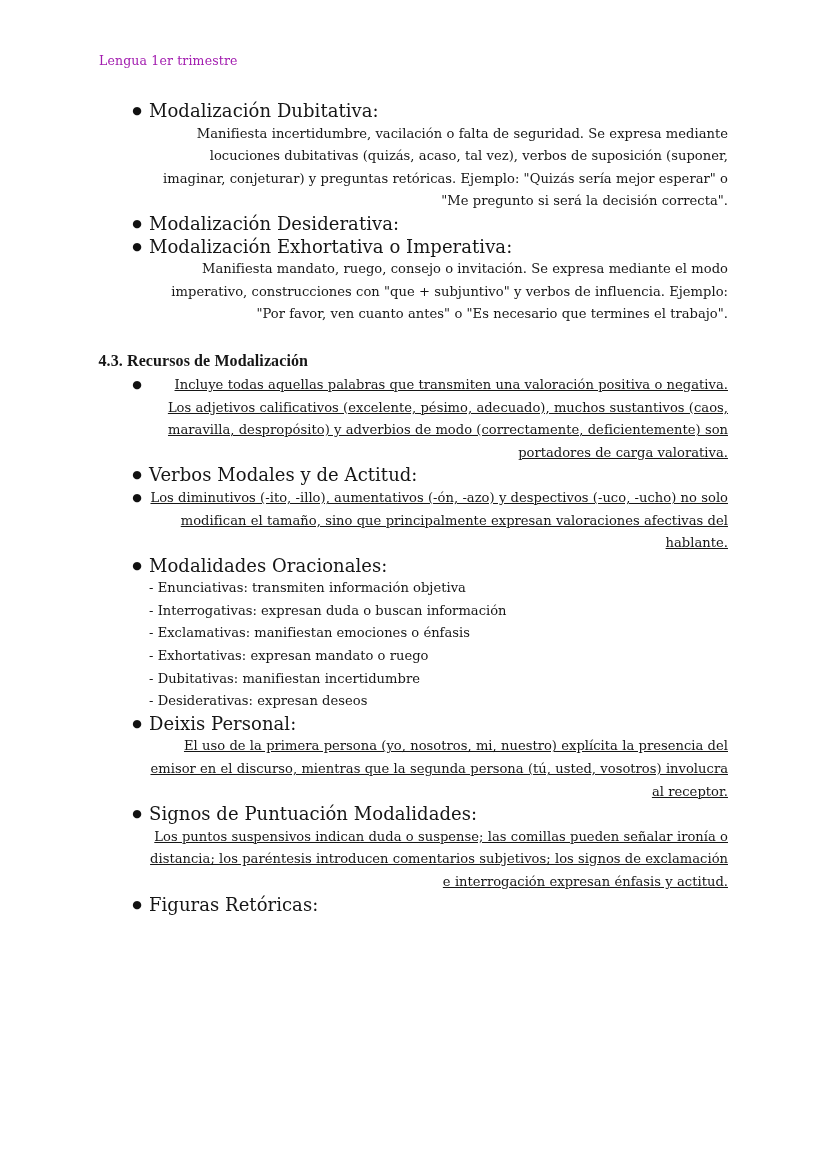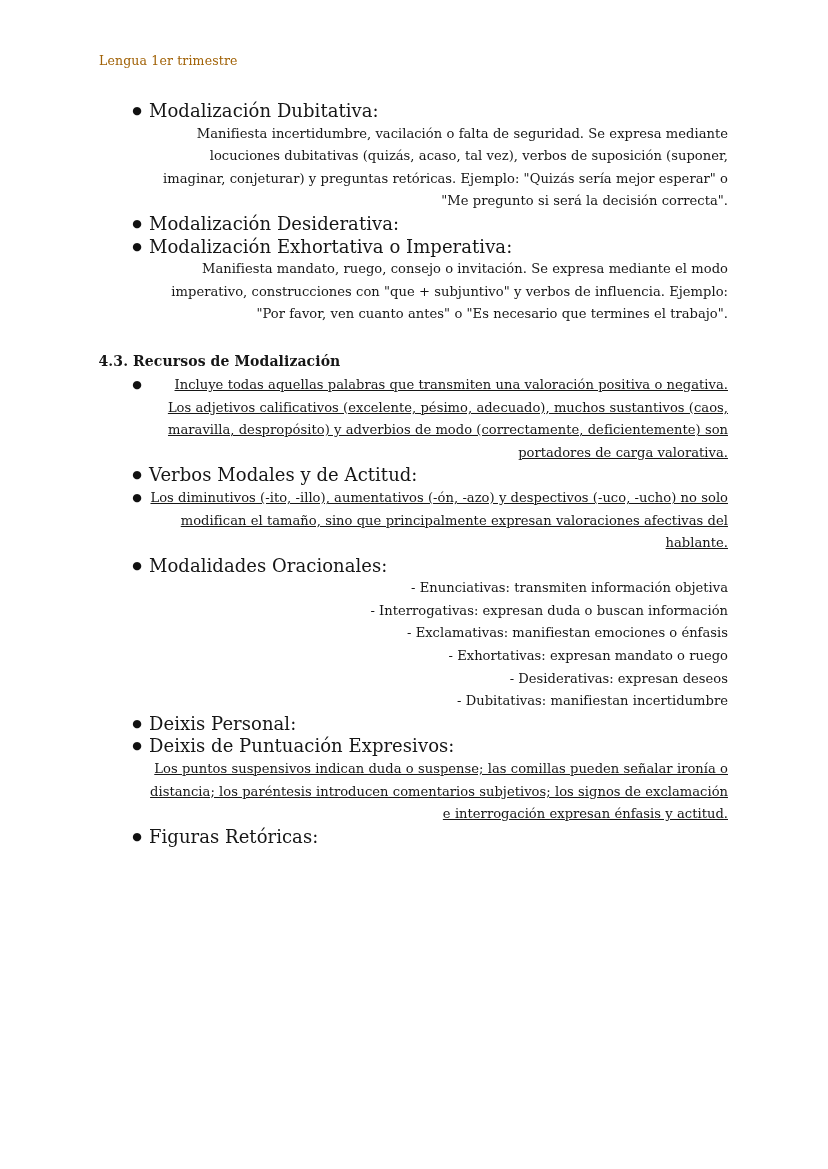--- a/index.html
+++ b/index.html
@@ -21,21 +21,21 @@
     width: 828px;
     height: 1169px;
     box-sizing: border-box;
     padding: 52px 100px 0 99px;
   }
 
   .running-head {
     font-size: 12.5px;
     line-height: 18px;
     letter-spacing: 0.15px;
-    color: #a16207;
+    color: #a21caf;
     margin: 0 0 30px 0;
     white-space: nowrap;
   }
 
   
   .bullet-list {
     list-style: none;
     margin: 0;
     padding: 0;
   }
@@ -74,34 +74,34 @@
     word-spacing: 0.1px;
   }
 
   .item-body.wide {
     max-width: 608px;
     text-decoration: underline;
   }
 
   
   .section-heading {
-    font-size: 14px;
+    font-size: 16px;
     line-height: 22px;
     font-weight: bold;
     margin: 24px 0 2px -0.5px;
     letter-spacing: 0.1px;
     white-space: nowrap;
+    font-family: Liberation Serif, serif;
   }
 
   
   .sub-list {
     list-style: none;
     margin: 0;
     padding: 0;
-    text-align: right;
   }
   .sub-list li {
     font-size: 13.1px;
     line-height: 22.6px;
     white-space: nowrap;
     letter-spacing: 0.02px;
   }
 </style>
 </head>
 <body>
@@ -151,33 +151,34 @@
     </li>
 
     <li class="bullet-item">
       <span class="bullet-dot">●</span>
       <div class="item-title">Modalidades Oracionales:</div>
       <ul class="sub-list">
         <li>- Enunciativas: transmiten información objetiva</li>
         <li>- Interrogativas: expresan duda o buscan información</li>
         <li>- Exclamativas: manifiestan emociones o énfasis</li>
         <li>- Exhortativas: expresan mandato o ruego</li>
+        <li>- Dubitativas: manifiestan incertidumbre</li>
         <li>- Desiderativas: expresan deseos</li>
-        <li>- Dubitativas: manifiestan incertidumbre</li>
       </ul>
     </li>
 
     <li class="bullet-item">
       <span class="bullet-dot">●</span>
       <div class="item-title">Deixis Personal:</div>
+      <div class="item-body wide">El uso de la primera persona (yo, nosotros, mi, nuestro) explícita la presencia del emisor en el discurso, mientras que la segunda persona (tú, usted, vosotros) involucra al receptor.</div>
     </li>
 
     <li class="bullet-item">
       <span class="bullet-dot">●</span>
-      <div class="item-title">Deixis de Puntuación Expresivos:</div>
+      <div class="item-title">Signos de Puntuación Modalidades:</div>
       <div class="item-body wide">Los puntos suspensivos indican duda o suspense; las comillas pueden señalar ironía o distancia; los paréntesis introducen comentarios subjetivos; los signos de exclamación e interrogación expresan énfasis y actitud.</div>
     </li>
 
     <li class="bullet-item">
       <span class="bullet-dot">●</span>
       <div class="item-title">Figuras Retóricas:</div>
     </li>
 
   </ul>
 

